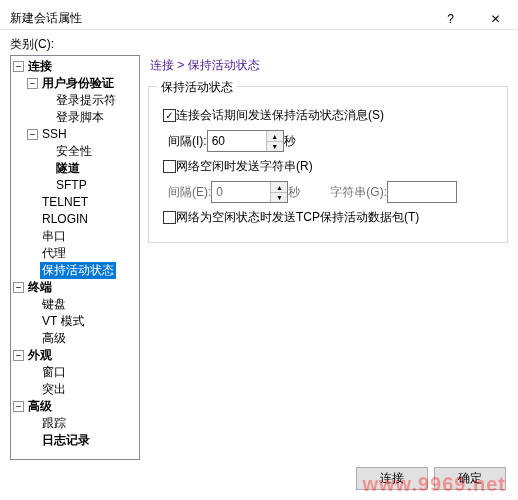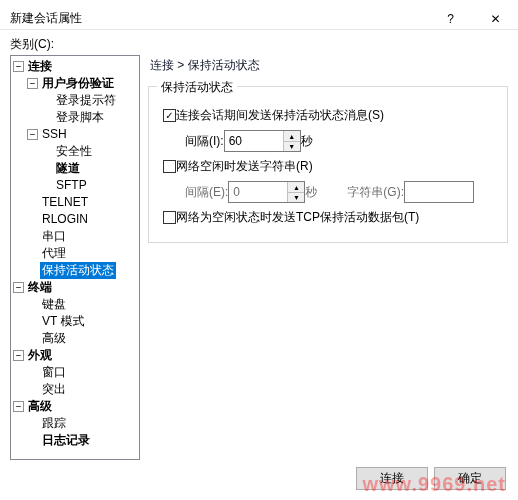--- a/index.html
+++ b/index.html
@@ -14,25 +14,25 @@
 .tree ul{list-style:none;padding-left:14px}
 .tree>ul{padding-left:2px}
 .tree li{white-space:nowrap;line-height:17px}
 .tree .row{display:flex;align-items:center;gap:2px;padding-right:4px}
 .tree .tw{width:11px;height:11px;border:1px solid #919191;display:inline-flex;align-items:center;justify-content:center;font-size:9px;line-height:1;background:#fff;color:#000;font-family:monospace}
 .tree .sp{width:11px;display:inline-block}
 .tree .lbl{padding:0 2px}
 .tree .sel .lbl{background:#0078d7;color:#fff}
 .tree .bold .lbl{font-weight:700}
 .panel{flex:1;display:flex;flex-direction:column;min-width:0}
-.crumb{color:#0f172a;padding:2px 0 8px 2px}
+.crumb{color:#4c1d95;padding:2px 0 8px 2px}
 .group{border:1px solid #d9d9d9;position:relative;padding:14px 10px 10px 10px;margin-top:4px}
 .group .legend{position:absolute;top:-8px;left:8px;background:#fff;padding:0 4px;color:#000}
 .fld{display:flex;align-items:center;gap:0;margin:6px 0 6px 4px}
-.fld.indent{margin-left:26px}
+.fld.indent{margin-left:9px}
 .chk{width:13px;height:13px;border:1px solid #333;display:inline-flex;align-items:center;justify-content:center;font-size:10px;line-height:1;background:#fff}
 .chk.checked::after{content:"✓";color:#000}
 .lbltxt{white-space:nowrap}
 .spinner{display:flex;align-items:center;border:1px solid #7a7a7a;height:22px;background:#14b8a6}
 .spinner input{border:none;width:58px;height:20px;padding:0 4px;outline:none;font-size:12px}
 .spinner input:disabled{color:#6d6d6d;background:#fff}
 .spinner .arrows{display:flex;flex-direction:column;border-left:1px solid #c0c0c0}
 .spinner .arrows span{width:16px;height:10px;display:flex;align-items:center;justify-content:center;font-size:7px;line-height:1;background:#f0f0f0;color:#000}
 .spinner .arrows span+span{border-top:1px solid #c0c0c0}
 .unit{color:#000}

